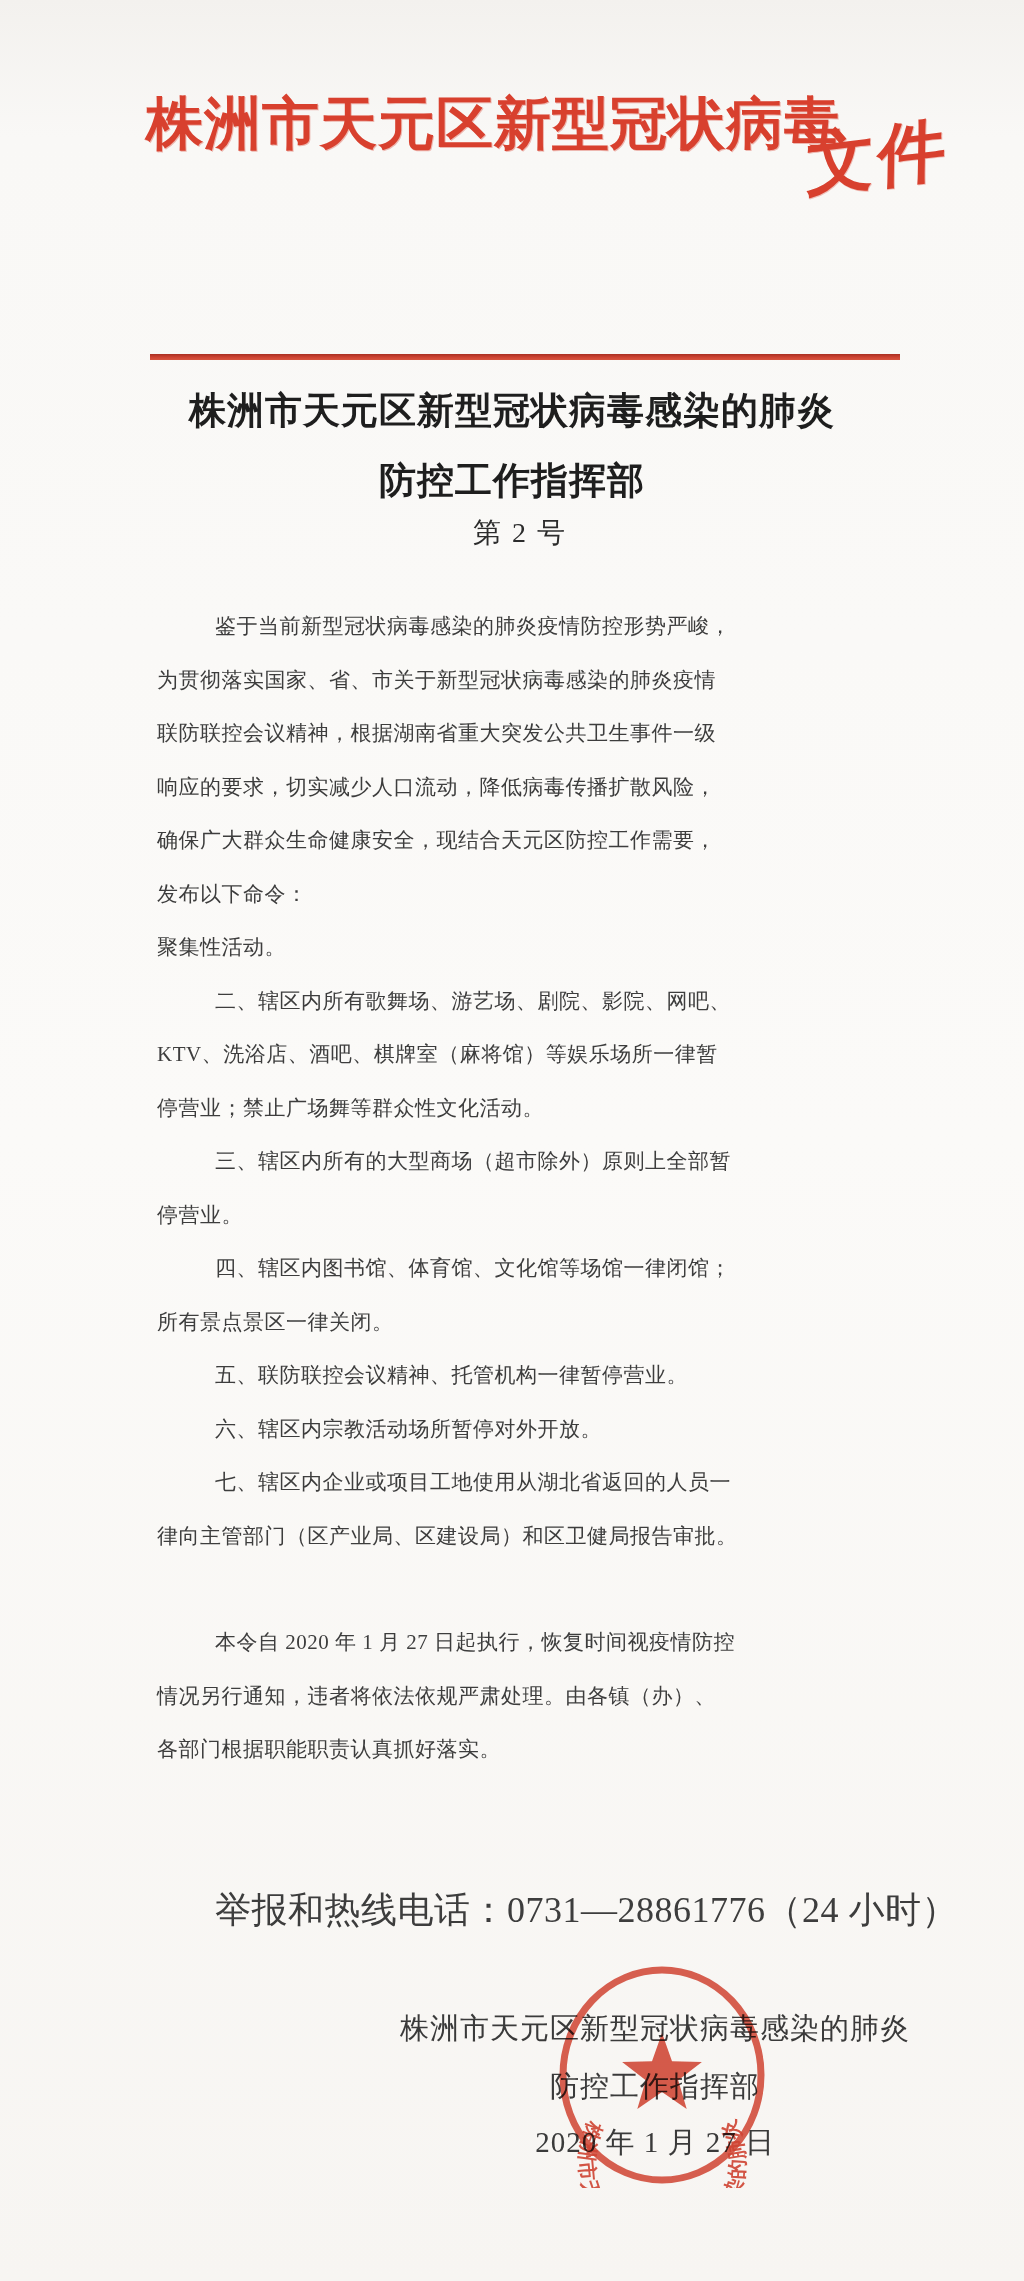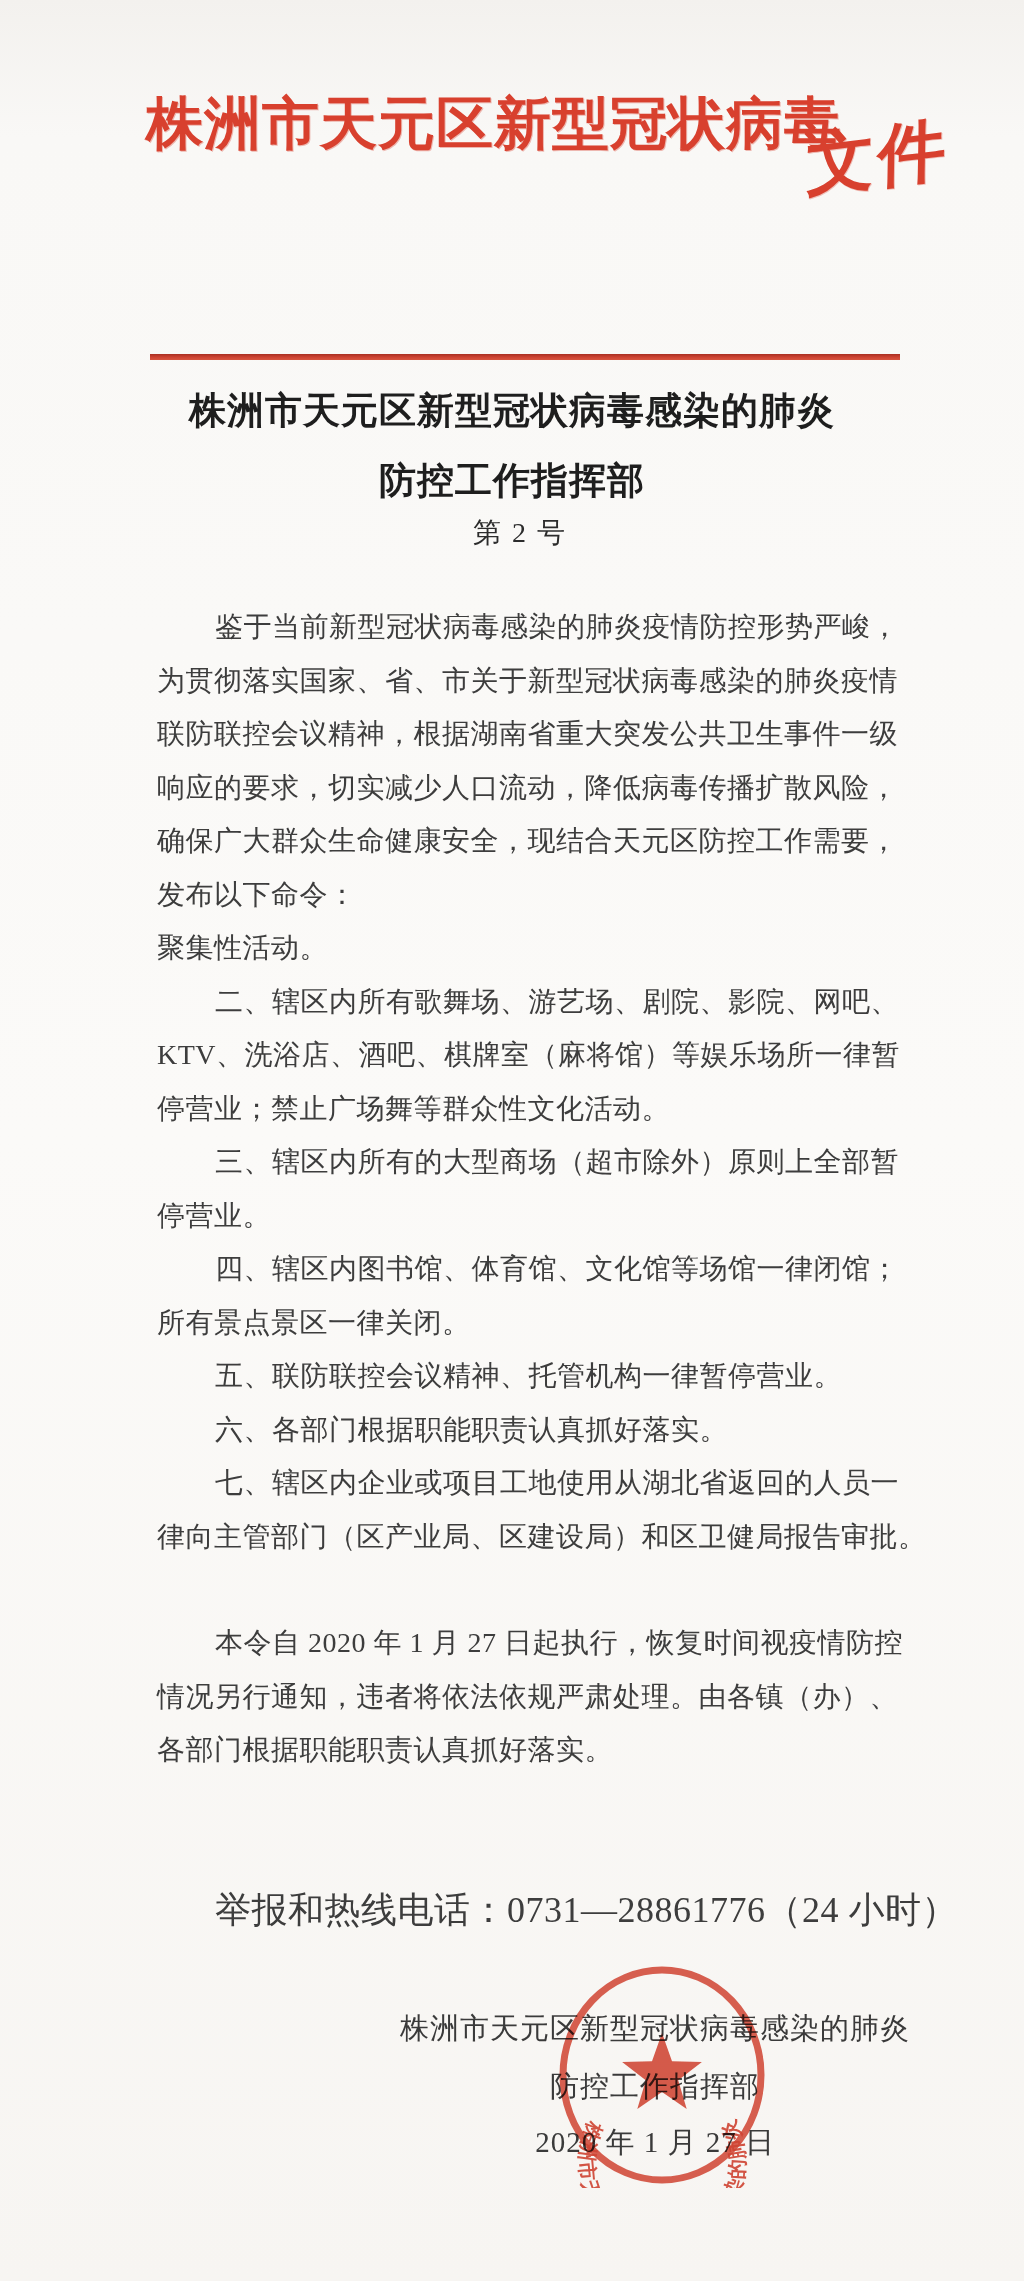--- a/index.html
+++ b/index.html
@@ -39,21 +39,21 @@
     text-align:center;color:#1e1e1e;font-weight:bold;
     font-size:37px;line-height:70px;letter-spacing:1px;
   }
   .doc-number{
     position:absolute;left:70px;top:514px;width:900px;
     text-align:center;color:#2c2c2c;font-size:28px;letter-spacing:2px;
   }
   
   .body-text{
     position:absolute;left:157px;top:600px;width:716px;
-    color:#3d3d3d;font-size:28px;line-height:53.5px;
+    color:#3d3d3d;font-size:21px;line-height:53.5px;
     letter-spacing:0.5px;
   }
   .body-text .body-line{white-space:nowrap;}
   .body-text .indent{text-indent:58px;}
   .body-text .gap-before{margin-top:53px;}
   .hotline{
     position:absolute;left:215px;top:1884px;
     color:#3d3d3d;font-size:36px;line-height:53px;
     letter-spacing:0.5px;white-space:nowrap;
   }
@@ -101,21 +101,21 @@
       <div class="body-line">发布以下命令：</div>
       <div class="body-line">聚集性活动。</div>
       <div class="body-line indent">二、辖区内所有歌舞场、游艺场、剧院、影院、网吧、</div>
       <div class="body-line">KTV、洗浴店、酒吧、棋牌室（麻将馆）等娱乐场所一律暂</div>
       <div class="body-line">停营业；禁止广场舞等群众性文化活动。</div>
       <div class="body-line indent">三、辖区内所有的大型商场（超市除外）原则上全部暂</div>
       <div class="body-line">停营业。</div>
       <div class="body-line indent">四、辖区内图书馆、体育馆、文化馆等场馆一律闭馆；</div>
       <div class="body-line">所有景点景区一律关闭。</div>
       <div class="body-line indent">五、联防联控会议精神、托管机构一律暂停营业。</div>
-      <div class="body-line indent">六、各部门根据职能职责认真抓好落实。</div>
+      <div class="body-line indent">六、辖区内宗教活动场所暂停对外开放。</div>
       <div class="body-line indent">七、辖区内企业或项目工地使用从湖北省返回的人员一</div>
       <div class="body-line">律向主管部门（区产业局、区建设局）和区卫健局报告审批。</div>
       <div class="body-line indent gap-before">本令自 2020 年 1 月 27 日起执行，恢复时间视疫情防控</div>
       <div class="body-line">情况另行通知，违者将依法依规严肃处理。由各镇（办）、</div>
       <div class="body-line">各部门根据职能职责认真抓好落实。</div>
     </div>
 
   <div class="hotline">举报和热线电话：0731—28861776（24 小时）</div>
 
   <div class="signature">

